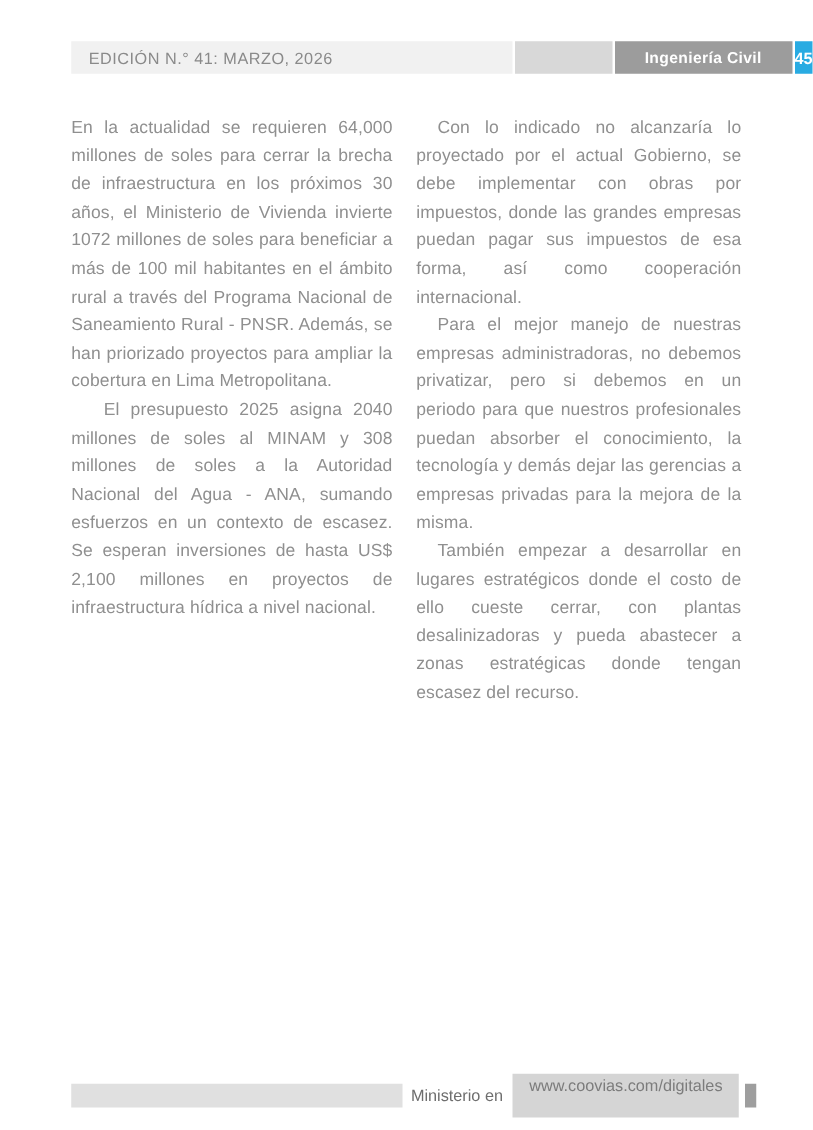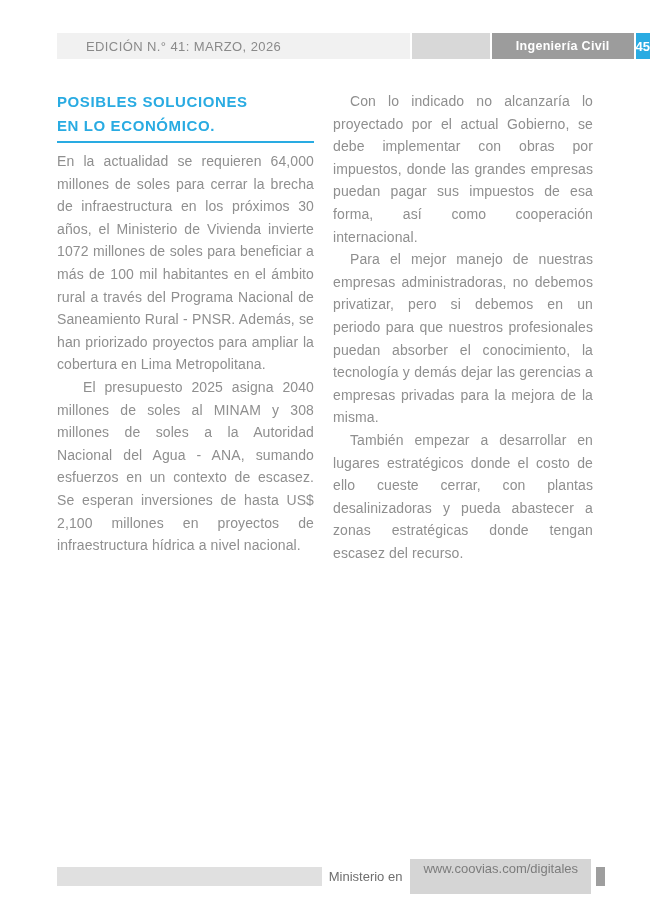--- a/index.html
+++ b/index.html
@@ -23,21 +23,21 @@
     gap: 2px;
   }
   .edition-box {
     width: 356px;
     background: #F1F1F1;
     color: #8A8A8A;
     font-size: 13px;
     letter-spacing: 0.4px;
     display: flex;
     align-items: center;
-    padding-left: 29px;
+    padding-left: 14px;
   }
   .spacer-box {
     width: 78px;
     background: #D8D8D8;
   }
   .section-box {
     width: 143px;
     background: #9C9C9C;
     color: #ffffff;
     font-size: 12.5px;
@@ -136,24 +136,20 @@
 
 <div class="header">
   <div class="edition-box">EDICIÓN N.° 41: MARZO, 2026</div>
   <div class="spacer-box"></div>
   <div class="section-box">Ingeniería Civil</div>
   <div class="page-box">45</div>
 </div>
 
 <div class="columns">
   <div class="col">
-    <div class="heading">
-      <span>POSIBLES SOLUCIONES</span>
-      <span class="underlined">EN LO ECONÓMICO.</span>
-    </div>
     <div class="body-text">
       <p>En la actualidad se requieren 64,000 millones de soles para cerrar la brecha de infraestructura en los próximos 30 años, el Ministerio de Vivienda invierte 1072 millones de soles para beneficiar a más de 100 mil habitantes en el ámbito rural a través del Programa Nacional de Saneamiento Rural - PNSR. Además, se han priorizado proyectos para ampliar la cobertura en Lima Metropolitana.</p>
       <p class="indent">El presupuesto 2025 asigna 2040 millones de soles al MINAM y 308 millones de soles a la Autoridad Nacional del Agua - ANA, sumando esfuerzos en un contexto de escasez. Se esperan inversiones de hasta US$ 2,100 millones en proyectos de infraestructura hídrica a nivel nacional.</p>
     </div>
   </div>
   <div class="col col-right body-text">
     <p class="indent-sm">Con lo indicado no alcanzaría lo proyectado por el actual Gobierno, se debe implementar con obras por impuestos, donde las grandes empresas puedan pagar sus impuestos de esa forma, así como cooperación internacional.</p>
     <p class="indent-sm">Para el mejor manejo de nuestras empresas administradoras, no debemos privatizar, pero si debemos en un periodo para que nuestros profesionales puedan absorber el conocimiento, la tecnología y demás dejar las gerencias a empresas privadas para la mejora de la misma.</p>
     <p class="indent-sm">También empezar a desarrollar en lugares estratégicos donde el costo de ello cueste cerrar, con plantas desalinizadoras y pueda abastecer a zonas estratégicas donde tengan escasez del recurso.</p>
   </div>

